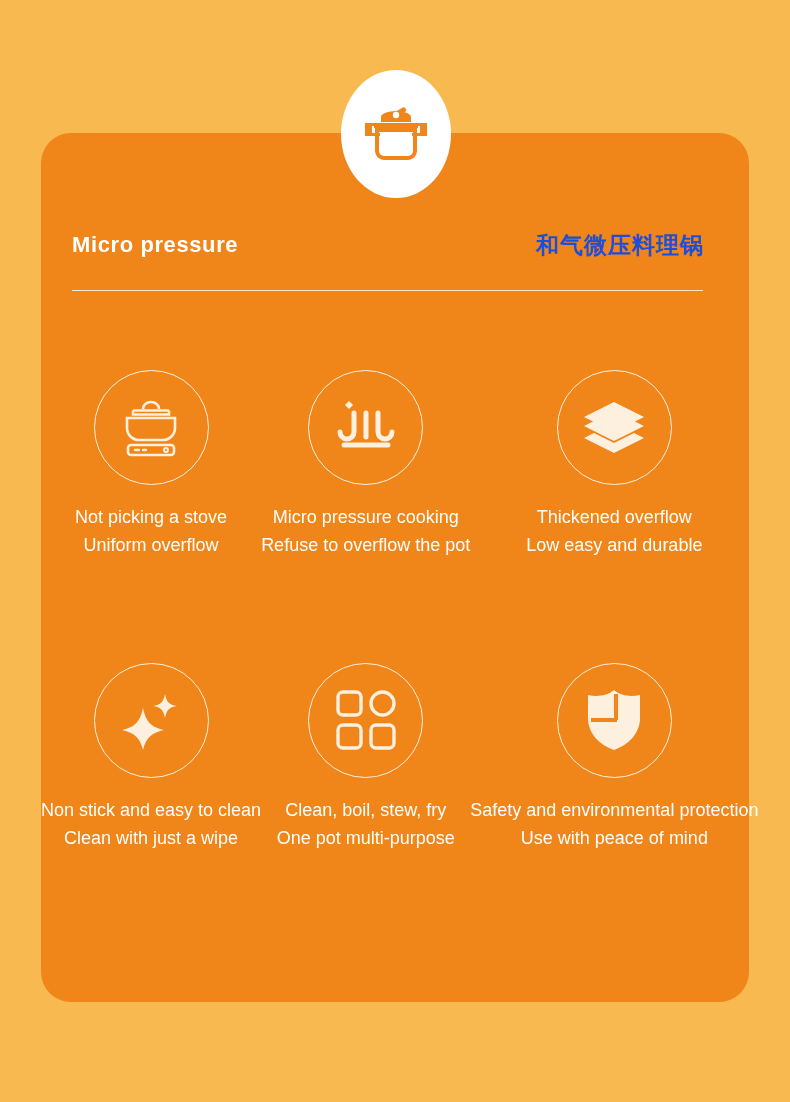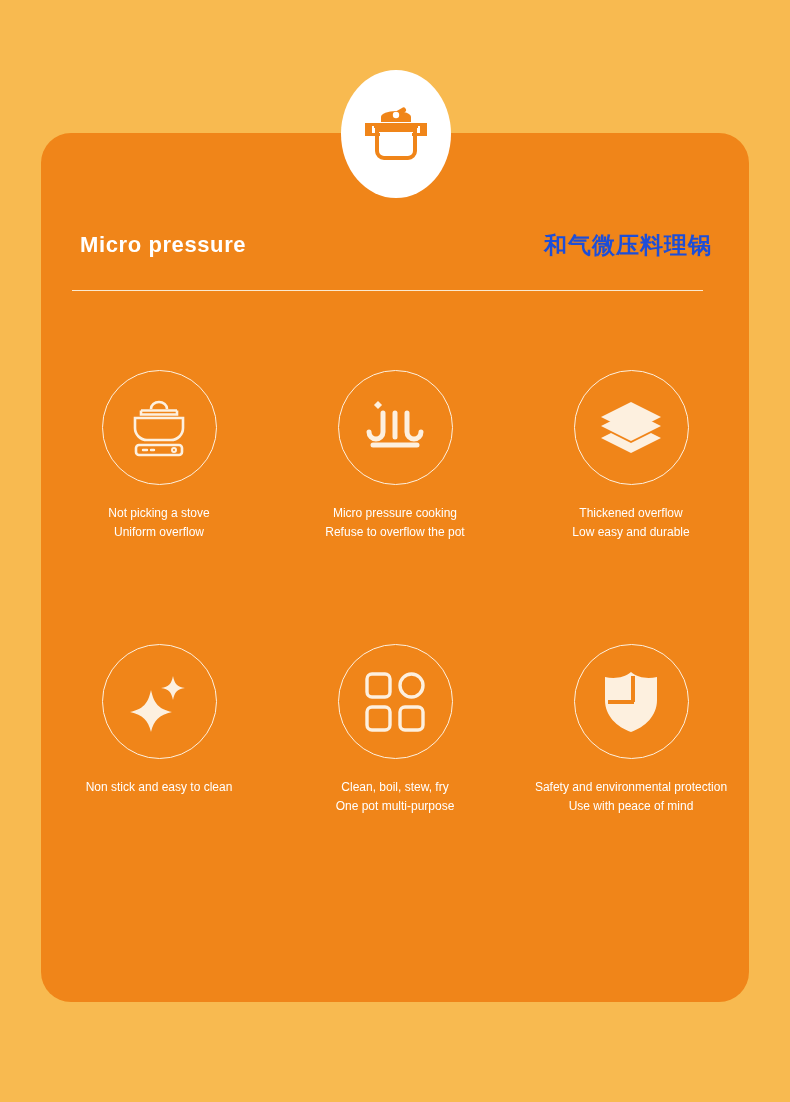--- a/index.html
+++ b/index.html
@@ -52,21 +52,20 @@
   
   .header {
     position: absolute;
     left: 72px;
     top: 215px;
     width: 632px;
     height: 60px;
     display: flex;
     align-items: center;
     justify-content: space-between;
-    margin-left: 8px;
   }
   .title-en {
     color: #ffffff;
     font-size: 22px;
     font-weight: bold;
     letter-spacing: 0.6px;
     white-space: nowrap;
   }
   .title-cn {
     color: #1d4ed8;
@@ -110,21 +109,21 @@
     align-items: center;
     justify-content: center;
     box-sizing: border-box;
   }
   .icon-circle svg { display: block; }
 
   .caption {
     margin-top: 19px;
     text-align: center;
     color: #ffffff;
-    font-size: 12px;
+    font-size: 18px;
     line-height: 1.55;
     white-space: nowrap;
   }
   .caption .l2 { display: block; }
 </style>
 </head>
 <body>
 
 <div class="page">
 
@@ -224,20 +223,21 @@
       <div class="icon-circle">
         <span>
           <svg width="64" height="64" viewBox="0 0 64 64" fill="#fdf0df">
             <path d="M24 20 C27 34 32 39 45 42 C32 45 27 50 24 62 C21 50 16 45 3 42 C16 39 21 34 24 20 Z"></path>
             <path d="M46 6 C47.6 14 50 16.6 58 18 C50 19.4 47.6 22 46 30 C44.4 22 42 19.4 34 18 C42 16.6 44.4 14 46 6 Z"></path>
           </svg>
         </span>
       </div>
       <div class="caption">
         <span>Non stick and easy to clean</span>
+        <span class="l2">Clean with just a wipe</span>
       </div>
     </div>
 
     <div class="feature">
       <div class="icon-circle">
         <span>
           <svg width="62" height="62" viewBox="0 0 62 62" fill="none" stroke="#fdf0df" stroke-width="3.4">
             <rect x="3" y="3" width="23" height="23" rx="5"></rect>
             <circle cx="47.5" cy="14.5" r="11.5"></circle>
             <rect x="3" y="36" width="23" height="23" rx="5"></rect>

